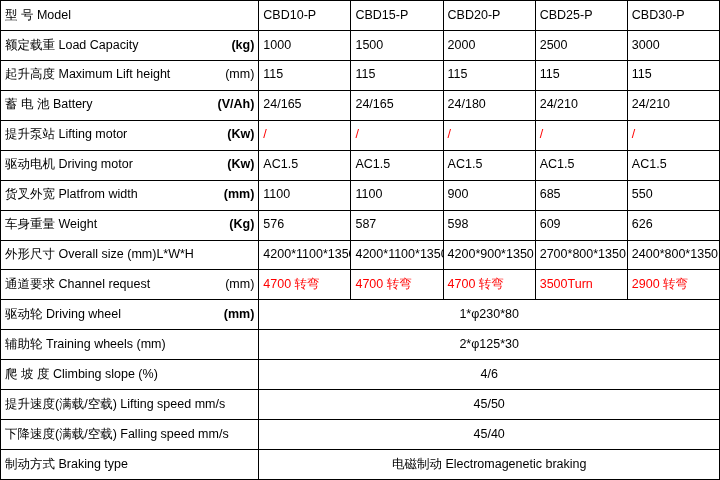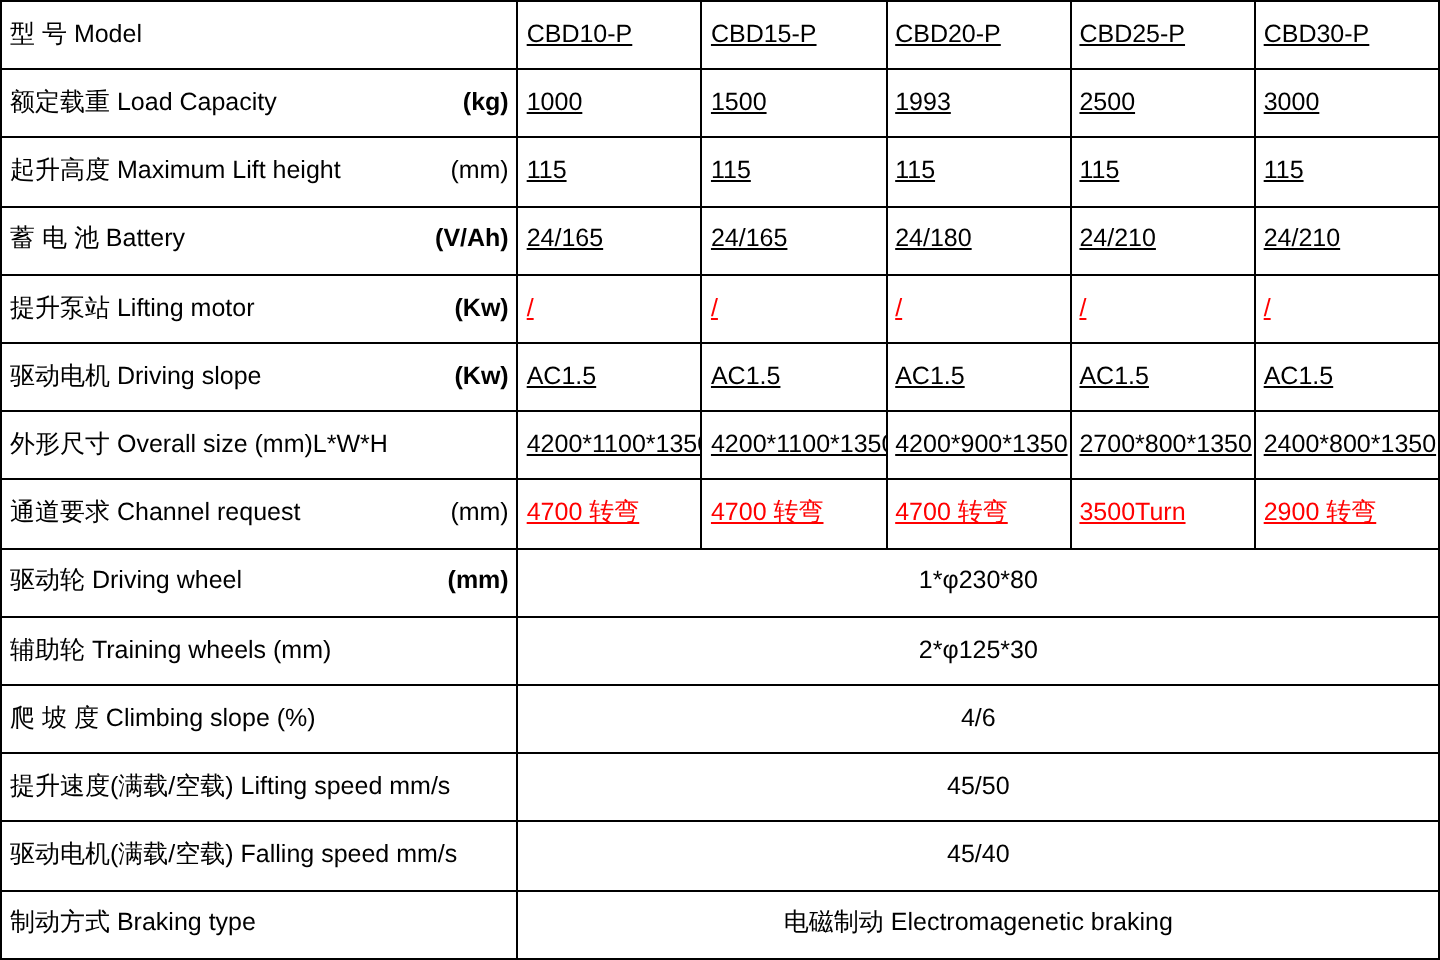--- a/index.html
+++ b/index.html
@@ -44,21 +44,20 @@
   .label-unit {
     text-align: left;
     padding-left: 6px;
     font-weight: bold;
   }
   .label-unit.normal {
     font-weight: normal;
   }
   .val {
     width: 92px;
-    text-decoration: underline;
   }
   .red {
     color: #ff0000;
   }
   .small {
     font-size: 10.5px;
   }
   .wide-val {
     text-align: center;
   }
@@ -91,21 +90,21 @@
       </tr>
       <tr>
         <td class="label-cell">
           <div class="label-inner">
             <span class="label-cn-en">额定载重 Load Capacity</span>
             <span class="label-unit">(kg)</span>
           </div>
         </td>
         <td class="val">1000</td>
         <td class="val">1500</td>
-        <td class="val">1993</td>
+        <td class="val">2000</td>
         <td class="val">2500</td>
         <td class="val">3000</td>
       </tr>
       <tr>
         <td class="label-cell">
           <div class="label-inner">
             <span class="label-cn-en">起升高度 Maximum Lift height</span>
             <span class="label-unit normal">(mm)</span>
           </div>
         </td>
@@ -137,29 +136,55 @@
         </td>
         <td class="val red">/</td>
         <td class="val red">/</td>
         <td class="val red">/</td>
         <td class="val red">/</td>
         <td class="val red">/</td>
       </tr>
       <tr>
         <td class="label-cell">
           <div class="label-inner">
-            <span class="label-cn-en">驱动电机 Driving slope</span>
+            <span class="label-cn-en">驱动电机 Driving motor</span>
             <span class="label-unit">(Kw)</span>
           </div>
         </td>
         <td class="val">AC1.5</td>
         <td class="val">AC1.5</td>
         <td class="val">AC1.5</td>
         <td class="val">AC1.5</td>
         <td class="val">AC1.5</td>
+      </tr>
+      <tr>
+        <td class="label-cell">
+          <div class="label-inner">
+            <span class="label-cn-en">货叉外宽 Platfrom width</span>
+            <span class="label-unit">(mm)</span>
+          </div>
+        </td>
+        <td class="val">1100</td>
+        <td class="val">1100</td>
+        <td class="val">900</td>
+        <td class="val">685</td>
+        <td class="val">550</td>
+      </tr>
+      <tr>
+        <td class="label-cell">
+          <div class="label-inner">
+            <span class="label-cn-en">车身重量 Weight</span>
+            <span class="label-unit">(Kg)</span>
+          </div>
+        </td>
+        <td class="val">576</td>
+        <td class="val">587</td>
+        <td class="val">598</td>
+        <td class="val">609</td>
+        <td class="val">626</td>
       </tr>
       <tr>
         <td class="label-cell">
           <div class="label-inner">
             <span class="label-cn-en">外形尺寸 Overall size (mm)L*W*H</span>
             <span class="label-unit normal"></span>
           </div>
         </td>
         <td class="val small">4200*1100*1350</td>
         <td class="val small">4200*1100*1350</td>
@@ -212,21 +237,21 @@
           <div class="label-inner">
             <span class="label-cn-en">提升速度(满载/空载) Lifting speed mm/s</span>
             <span class="label-unit normal"></span>
           </div>
         </td>
         <td colspan="5" class="wide-val">45/50</td>
       </tr>
       <tr>
         <td class="label-cell">
           <div class="label-inner">
-            <span class="label-cn-en">驱动电机(满载/空载) Falling speed mm/s</span>
+            <span class="label-cn-en">下降速度(满载/空载) Falling speed mm/s</span>
             <span class="label-unit normal"></span>
           </div>
         </td>
         <td colspan="5" class="wide-val">45/40</td>
       </tr>
       <tr>
         <td class="label-cell">
           <div class="label-inner">
             <span class="label-cn-en">制动方式 Braking type</span>
             <span class="label-unit normal"></span>

